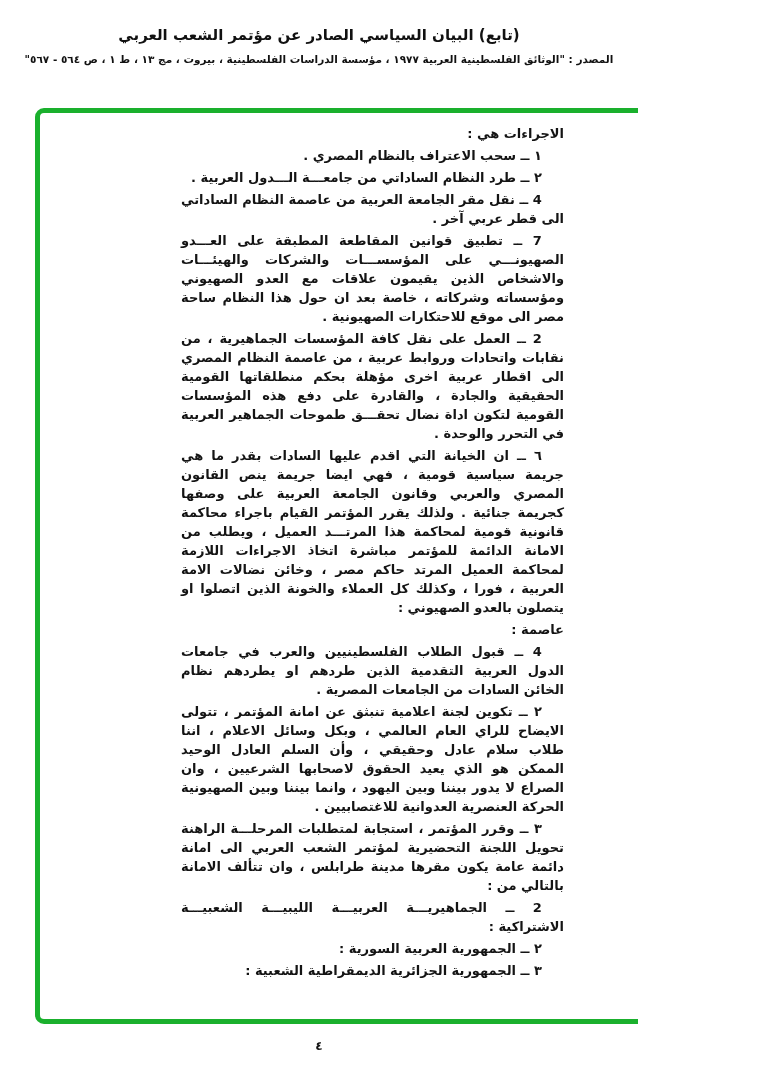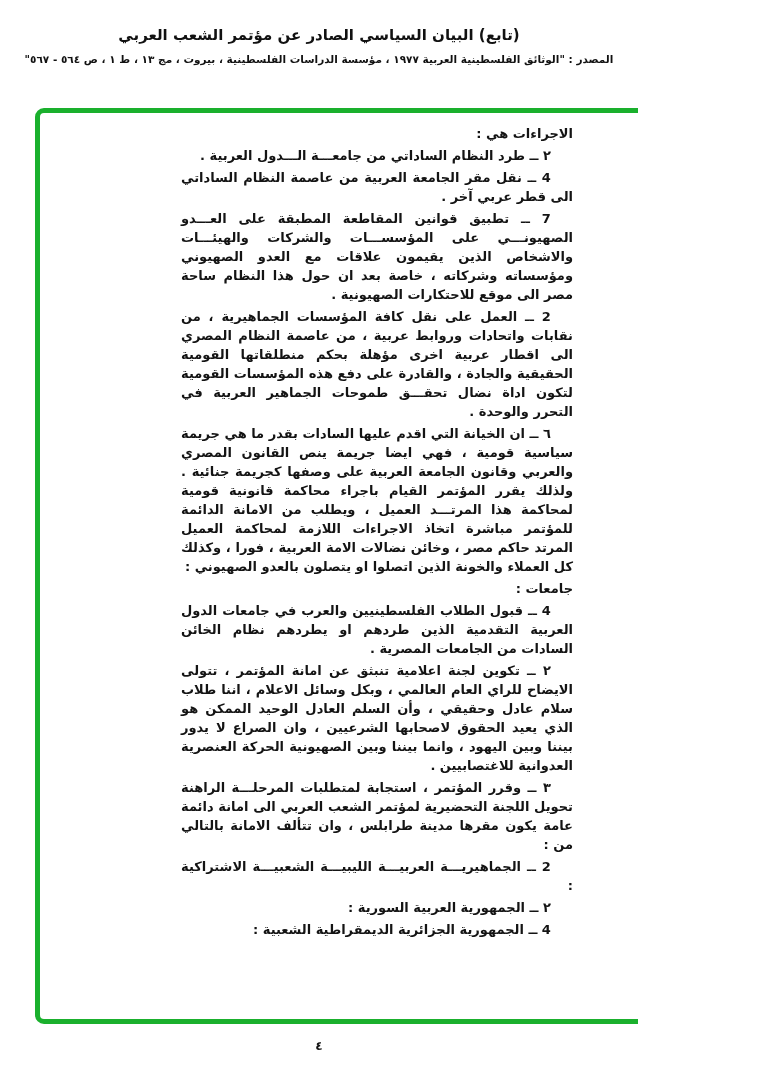--- a/index.html
+++ b/index.html
@@ -50,21 +50,21 @@
     width: 392px;
     margin: 0 auto;
     padding-top: 11px;
     direction: rtl;
     color: #141414;
     font-size: 13px;
     font-weight: bold;
     line-height: 19px;
   }
   .text-column p {
-    margin: 0 0 3px 0;
+    margin: 0 9px 3px 0;
     text-align: justify;
     text-align-last: right;
   }
   .text-column p.indent {
     text-indent: 1.7em;
   }
   .page-number {
     position: absolute;
     top: 1039px;
     left: 0;
@@ -81,30 +81,31 @@
 <div class="page">
 
   <div class="header">
     <div class="doc-title">(تابع) البيان السياسي الصادر عن مؤتمر الشعب العربي</div>
     <div class="doc-source">المصدر : "الوثائق الفلسطينية العربية ١٩٧٧ ، مؤسسة الدراسات الفلسطينية ، بيروت ، مج ١٣ ، ط ١ ، ص ٥٦٤ - ٥٦٧"</div>
   </div>
 
   <div class="frame">
     <div class="text-column">
       <p class="flush">الاجراءات هي :</p>
+      <p class="indent">١ ــ سحب الاعتراف بالنظام المصري .</p>
       <p class="indent">٢ ــ طرد النظام الساداتي من جامعـــة الـــدول العربية .</p>
       <p class="indent">4 ــ نقل مقر الجامعة العربية من عاصمة النظام الساداتي الى قطر عربي آخر .</p>
       <p class="indent">7 ــ تطبيق قوانين المقاطعة المطبقة على العـــدو الصهيونـــي على المؤسســـات والشركات والهيئـــات والاشخاص الذين يقيمون علاقات مع العدو الصهيوني ومؤسساته وشركاته ، خاصة بعد ان حول هذا النظام ساحة مصر الى موقع للاحتكارات الصهيونية .</p>
       <p class="indent">2 ــ العمل على نقل كافة المؤسسات الجماهيرية ، من نقابات واتحادات وروابط عربية ، من عاصمة النظام المصري الى اقطار عربية اخرى مؤهلة بحكم منطلقاتها القومية الحقيقية والجادة ، والقادرة على دفع هذه المؤسسات القومية لتكون اداة نضال تحقـــق طموحات الجماهير العربية في التحرر والوحدة .</p>
       <p class="indent">٦ ــ ان الخيانة التي اقدم عليها السادات بقدر ما هي جريمة سياسية قومية ، فهي ايضا جريمة ينص القانون المصري والعربي وقانون الجامعة العربية على وصفها كجريمة جنائية . ولذلك يقرر المؤتمر القيام باجراء محاكمة قانونية قومية لمحاكمة هذا المرتـــد العميل ، ويطلب من الامانة الدائمة للمؤتمر مباشرة اتخاذ الاجراءات اللازمة لمحاكمة العميل المرتد حاكم مصر ، وخائن نضالات الامة العربية ، فورا ، وكذلك كل العملاء والخونة الذين اتصلوا او يتصلون بالعدو الصهيوني :</p>
-      <p class="flush">جامعات :</p>
+      <p class="flush">عاصمة :</p>
       <p class="indent">4 ــ قبول الطلاب الفلسطينيين والعرب في جامعات الدول العربية التقدمية الذين طردهم او يطردهم نظام الخائن السادات من الجامعات المصرية .</p>
       <p class="indent">٢ ــ تكوين لجنة اعلامية تنبثق عن امانة المؤتمر ، تتولى الايضاح للراي العام العالمي ، وبكل وسائل الاعلام ، اننا طلاب سلام عادل وحقيقي ، وأن السلم العادل الوحيد الممكن هو الذي يعيد الحقوق لاصحابها الشرعيين ، وان الصراع لا يدور بيننا وبين اليهود ، وانما بيننا وبين الصهيونية الحركة العنصرية العدوانية للاغتصابيين .</p>
       <p class="indent">٣ ــ وقرر المؤتمر ، استجابة لمتطلبات المرحلـــة الراهنة تحويل اللجنة التحضيرية لمؤتمر الشعب العربي الى امانة دائمة عامة يكون مقرها مدينة طرابلس ، وان تتألف الامانة بالتالي من :</p>
       <p class="indent">2 ــ الجماهيريـــة العربيـــة الليبيـــة الشعبيـــة الاشتراكية :</p>
       <p class="indent">٢ ــ الجمهورية العربية السورية :</p>
-      <p class="indent">4 ــ الجمهورية الجزائرية الديمقراطية الشعبية :</p>
+      <p class="indent">٣ ــ الجمهورية الجزائرية الديمقراطية الشعبية :</p>
     </div>
   </div>
 
   <div class="page-number">٤</div>
 
 </div>
 
 </body></html>

